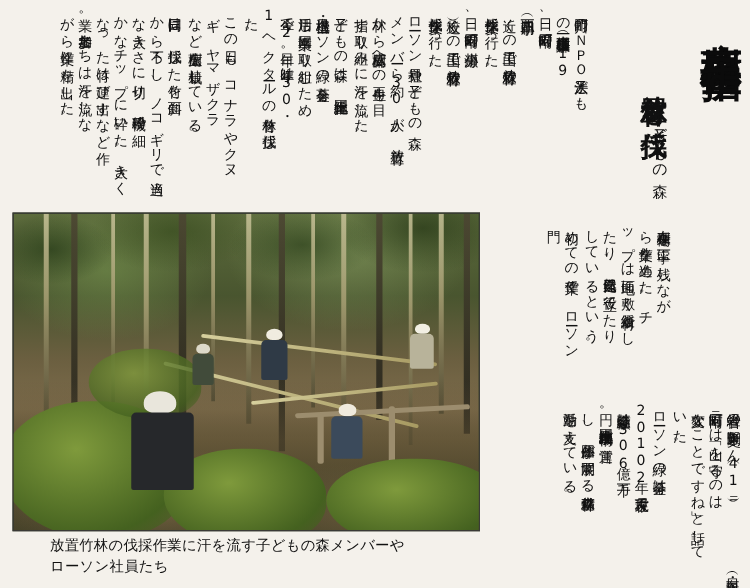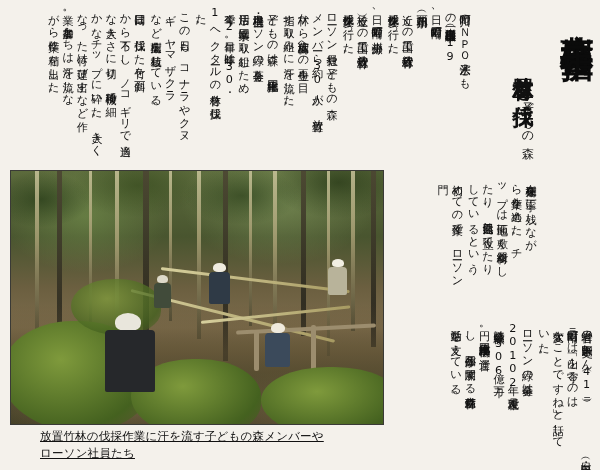--- a/index.html
+++ b/index.html
@@ -218,21 +218,20 @@
   .caption {
     position: absolute;
     left: 40px;
     top: 428px;
     width: 330px;
     font-family: "DejaVu Sans", sans-serif;
     font-size: 11.5px;
     line-height: 1.45;
     color: #111;
     letter-spacing: 0.2px;
-    text-decoration: underline;
   }
 </style>
 </head>
 <body>
 
 <div id="page">
 
   <div class="headline">広葉樹林再生目指す</div>
 
   <div class="subhead-block">

